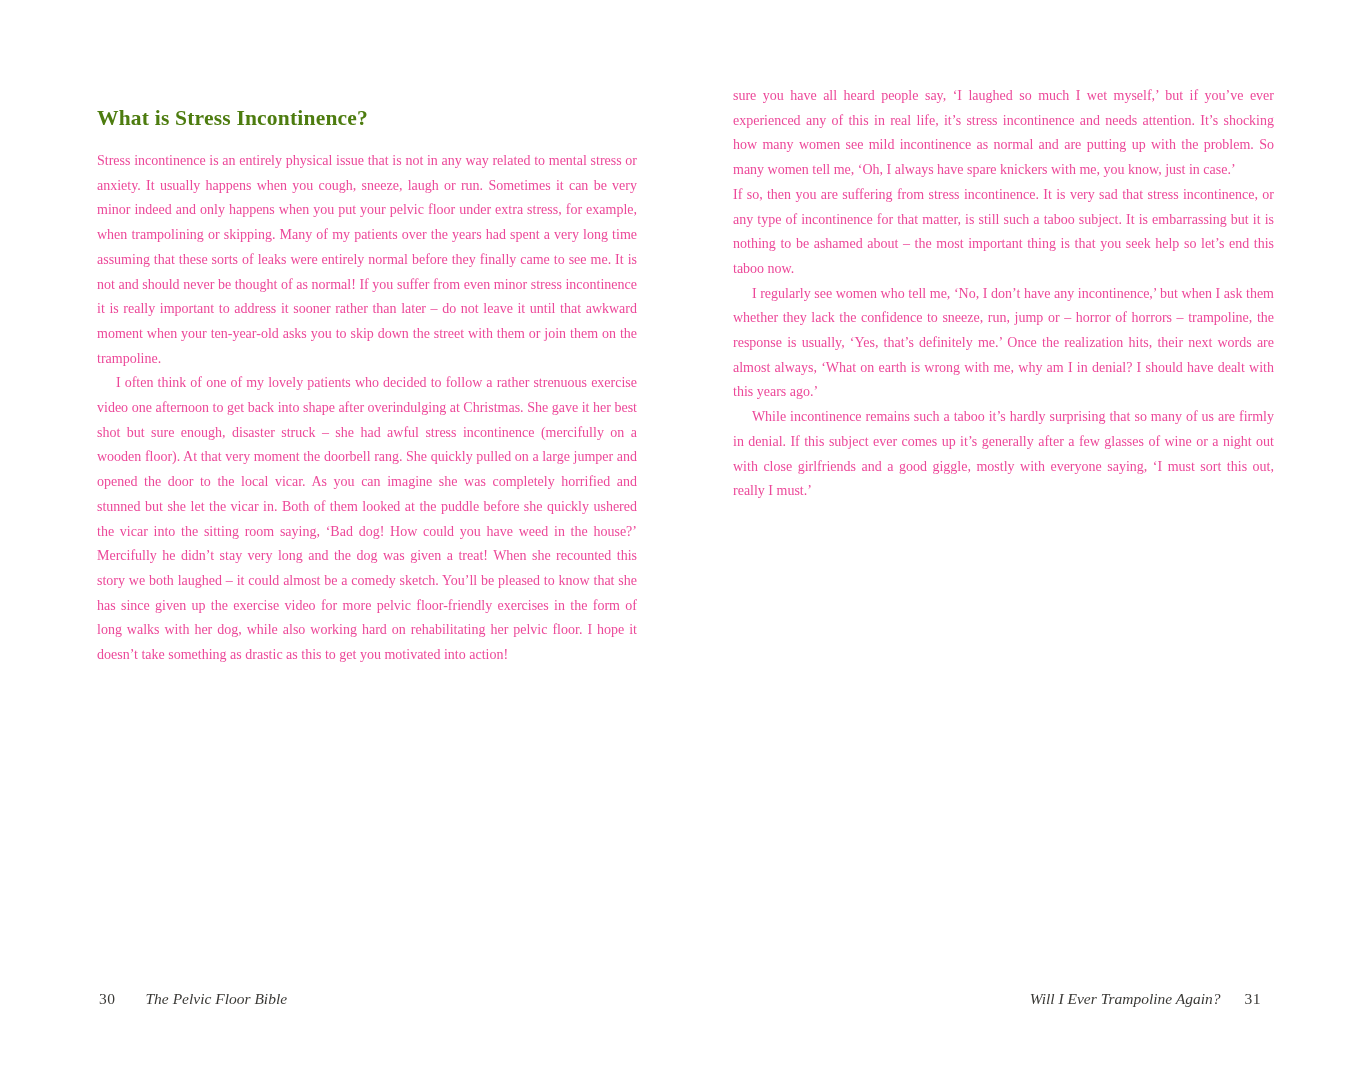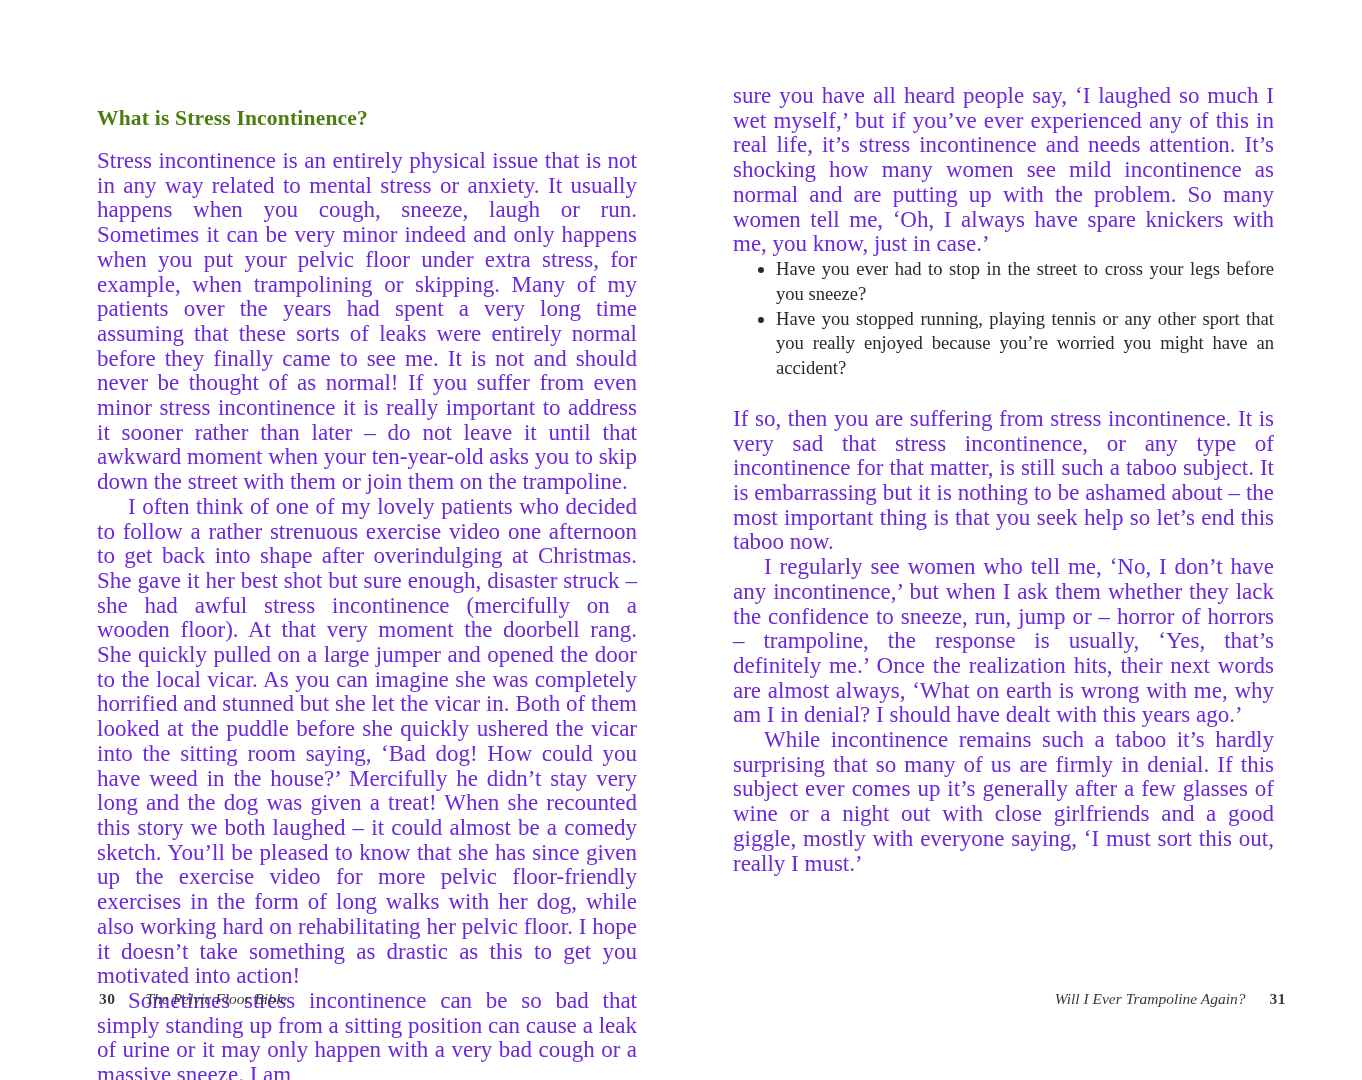--- a/index.html
+++ b/index.html
@@ -35,24 +35,24 @@
     color: #4d7c0f;
     letter-spacing: 0.2px;
   }
   .page.right h2.section-heading {
     margin-top: 42px;
     margin-bottom: 17px;
   }
 
   p.body {
     margin: 0;
-    font-size: 23px;
+    font-size: 14px;
     line-height: 24.7px;
     text-align: justify;
-    color: #6d28d9;
+    color: #ec4899;
   }
   p.body.indent { text-indent: 1.35em; }
 
   ul.bullets {
     margin: 0 0 26px 0;
     padding: 0 0 0 43px;
     list-style: disc outside;
   }
   ul.bullets li {
     font-size: 18.6px;
@@ -63,44 +63,39 @@
 
   .folio {
     position: absolute;
     top: 990px;
     font-size: 15.5px;
     line-height: 18px;
     color: #3a3936;
     white-space: nowrap;
   }
   .folio.left  { left: 99px; }
-  .folio.right { right: 76px; }
-  .folio .page-num { font-weight: 700; font-style: normal; letter-spacing: 0.5px; }
+  .folio.right { right: 101px; }
+  .folio .page-num { font-weight: 400; font-style: normal; letter-spacing: 0.5px; }
   .folio .running-title { font-style: italic; }
   .folio.left .running-title  { margin-left: 30px; margin-top: 22px; }
   .folio.right .page-num      { margin-left: 24px; }
 </style>
 </head>
 <body>
 
 <div class="spread">
 
   <section class="page left">
     <h2 class="section-heading">What is Stress Incontinence?</h2>
     <p class="body">Stress incontinence is an entirely physical issue that is not in any way related to mental stress or anxiety. It usually happens when you cough, sneeze, laugh or run. Sometimes it can be very minor indeed and only happens when you put your pelvic floor under extra stress, for example, when trampolining or skipping. Many of my patients over the years had spent a very long time assuming that these sorts of leaks were entirely normal before they finally came to see me. It is not and should never be thought of as normal! If you suffer from even minor stress incontinence it is really important to address it sooner rather than later – do not leave it until that awkward moment when your ten-year-old asks you to skip down the street with them or join them on the trampoline.</p>
     <p class="body indent">I often think of one of my lovely patients who decided to follow a rather strenuous exercise video one afternoon to get back into shape after overindulging at Christmas. She gave it her best shot but sure enough, disaster struck – she had awful stress incontinence (mercifully on a wooden floor). At that very moment the doorbell rang. She quickly pulled on a large jumper and opened the door to the local vicar. As you can imagine she was completely horrified and stunned but she let the vicar in. Both of them looked at the puddle before she quickly ushered the vicar into the sitting room saying, ‘Bad dog! How could you have weed in the house?’ Mercifully he didn’t stay very long and the dog was given a treat! When she recounted this story we both laughed – it could almost be a comedy sketch. You’ll be pleased to know that she has since given up the exercise video for more pelvic floor-friendly exercises in the form of long walks with her dog, while also working hard on rehabilitating her pelvic floor. I hope it doesn’t take something as drastic as this to get you motivated into action!</p>
-    <p class="body indent">Sometimes stress incontinence can be so bad that simply standing up from a sitting position can cause a leak of urine or it may only happen with a very bad cough or a massive sneeze. I am</p>
   </section>
 
   <section class="page right">
     <p class="body">sure you have all heard people say, ‘I laughed so much I wet myself,’ but if you’ve ever experienced any of this in real life, it’s stress incontinence and needs attention. It’s shocking how many women see mild incontinence as normal and are putting up with the problem. So many women tell me, ‘Oh, I always have spare knickers with me, you know, just in case.’</p>
-    <ul class="bullets">
-      <li>Have you ever had to stop in the street to cross your legs before you sneeze?</li>
-      <li>Have you stopped running, playing tennis or any other sport that you really enjoyed because you’re worried you might have an accident?</li>
-    </ul>
     <p class="body">If so, then you are suffering from stress incontinence. It is very sad that stress incontinence, or any type of incontinence for that matter, is still such a taboo subject. It is embarrassing but it is nothing to be ashamed about – the most important thing is that you seek help so let’s end this taboo now.</p>
     <p class="body indent">I regularly see women who tell me, ‘No, I don’t have any incontinence,’ but when I ask them whether they lack the confidence to sneeze, run, jump or – horror of horrors – trampoline, the response is usually, ‘Yes, that’s definitely me.’ Once the realization hits, their next words are almost always, ‘What on earth is wrong with me, why am I in denial? I should have dealt with this years ago.’</p>
     <p class="body indent">While incontinence remains such a taboo it’s hardly surprising that so many of us are firmly in denial. If this subject ever comes up it’s generally after a few glasses of wine or a night out with close girlfriends and a good giggle, mostly with everyone saying, ‘I must sort this out, really I must.’</p>
   </section>
 
   <div class="folio left">
     <span class="page-num">30</span><span class="running-title">The Pelvic Floor Bible</span>
   </div>
 
   <div class="folio right">

